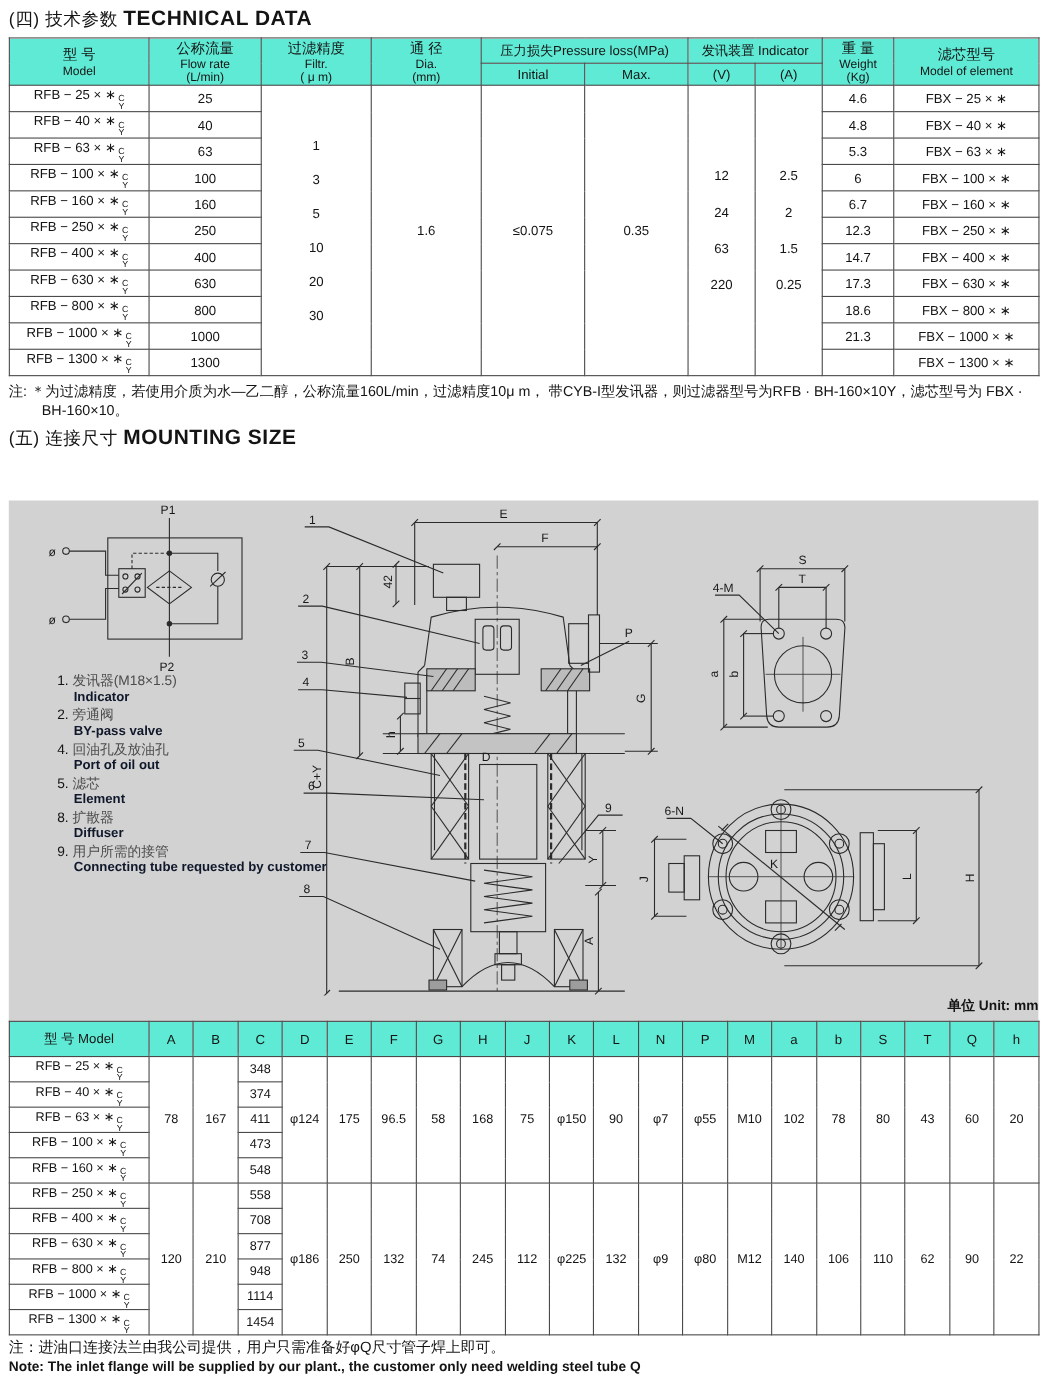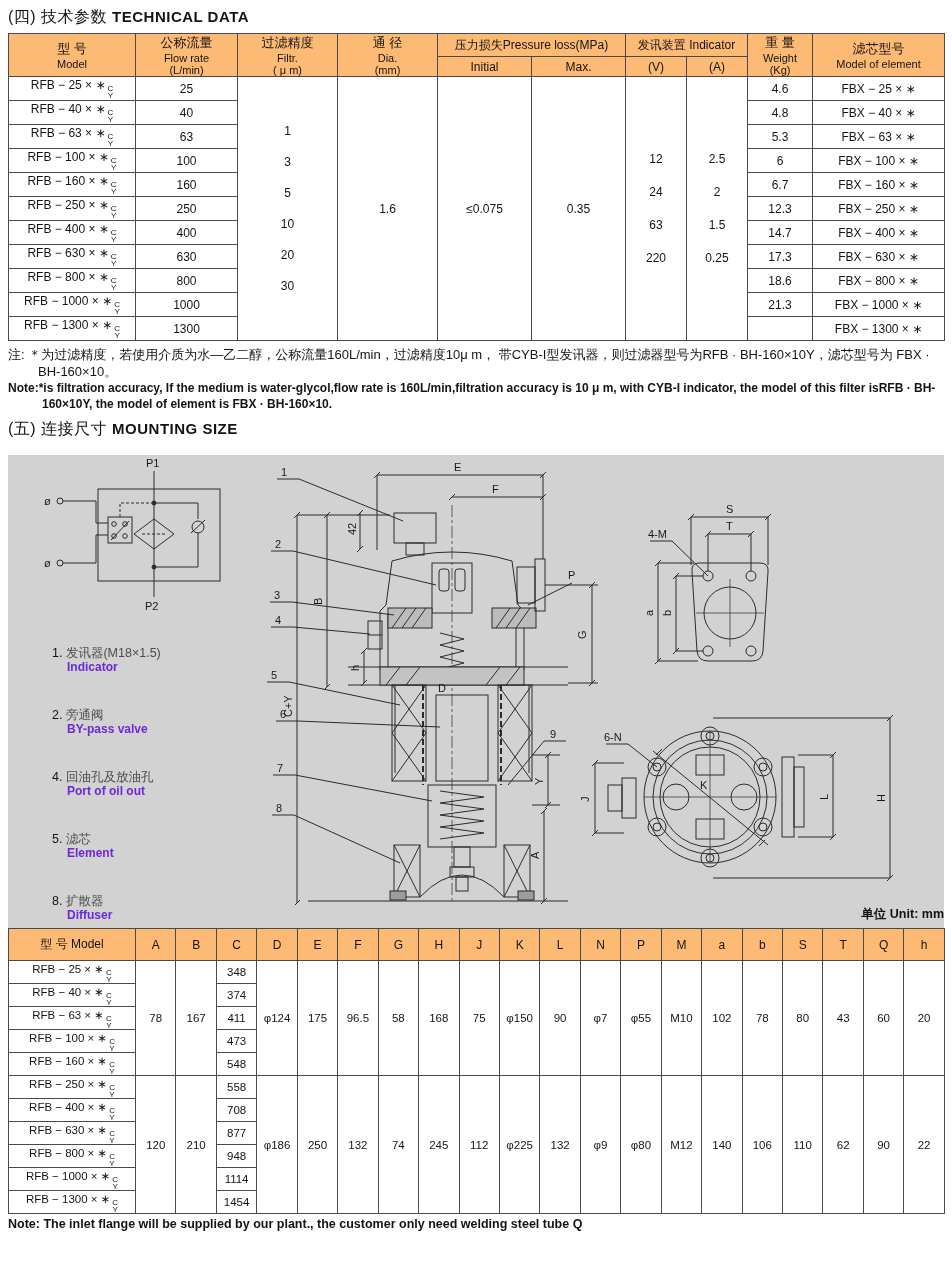--- a/index.html
+++ b/index.html
@@ -1,44 +1,44 @@
 <!DOCTYPE html>
 <html><head>
 <meta charset="utf-8">
 <style>
   html,body{margin:0;padding:0;background:#fff;color:#141414;
     font-family:"Liberation Sans","DejaVu Sans",sans-serif;}
   .page{position:relative;width:952px;height:1264px;background:#fff;overflow:hidden;}
   .sec-title{margin:7px 0 5px 8px;font-size:16px;letter-spacing:.5px;}
-  .sec-title .en{font-weight:bold;font-size:15px;}
+  .sec-title .en{font-weight:bold;font-size:19px;}
   table{border-collapse:collapse;table-layout:fixed;margin-left:8px;width:936px;}
   th,td{border:1px solid #4a4a4a;text-align:center;vertical-align:middle;
     font-size:12px;padding:0;overflow:hidden;}
-  thead th{background:#fdba74;font-weight:normal;}
+  thead th{background:#5eead4;font-weight:normal;}
   .tech td{height:23px;}
   .hzh{font-size:13px;}
   .hen{font-size:11px;line-height:12px;}
   .mcell{font-size:12px;white-space:nowrap;}
   .cy{display:inline-flex;flex-direction:column;margin-left:2px;vertical-align:-2px;}
   .cy b{font-weight:normal;font-size:8px;line-height:7px;font-style:normal;}
   .vstack{display:flex;flex-direction:column;justify-content:center;align-items:center;height:250px;}
   .vstack.f{gap:17px;}
   .vstack.v{gap:19px;}
   .note-block{margin:5px 0 2px 8px;width:938px;}
   .note-zh{font-size:13px;line-height:17px;padding-left:30px;text-indent:-30px;}
   .note-en{font-size:12px;line-height:16px;font-weight:bold;padding-left:34px;text-indent:-34px;}
   .panel{position:absolute;left:8px;top:455px;width:936px;height:502px;background:#d2d2d2;}
   .panel svg{position:absolute;left:0;top:0;}
   svg text{font-size:11px;fill:#191919;font-family:"Liberation Sans","DejaVu Sans",sans-serif;}
   svg text.dim{font-size:11px;}
   .parts{position:absolute;left:44px;top:157px;width:300px;}
   .pitem{margin-bottom:3px;}
-  .pzh{font-size:12.5px;line-height:14px;color:#4c4c4c;margin-top:34px;}
+  .pzh{font-size:12.5px;line-height:14px;color:#4c4c4c;}
   .pzh .pnum{color:#141414;}
-  .pen{font-size:12px;line-height:14px;font-weight:bold;color:#6d28d9;padding-left:15px;}
+  .pen{font-size:12px;line-height:14px;font-weight:bold;color:#0f172a;padding-left:15px;}
   .unit-note{position:absolute;right:8px;top:906px;font-size:12.5px;font-weight:bold;}
   .mount{position:absolute;left:0;top:928px;margin-left:8px;}
   .mount th{height:31px;font-size:12px;}
   .mount td{height:22px;font-size:11.5px;}
   .bottom-note{position:absolute;left:8px;top:1216px;width:938px;}
   .bn-zh{font-size:13.5px;line-height:18px;}
   .bn-en{font-size:12.5px;line-height:16px;font-weight:bold;}
 </style>
 </head>
 <body>
@@ -230,21 +230,20 @@
             </span></td>
           <td>1300</td>
           <td></td>
           <td>FBX − 1300 × ∗</td>
         </tr>
     </tbody>
   </table>
 
   <div class="note-block">
     <div class="note-zh">注: ＊为过滤精度，若使用介质为水—乙二醇，公称流量160L/min，过滤精度10μ m， 带CYB-I型发讯器，则过滤器型号为RFB · BH-160×10Y，滤芯型号为 FBX · BH-160×10。</div>
-    <div class="note-en">Note:*is filtration accuracy, If the medium is water-glycol,flow rate is 160L/min,filtration accuracy is 10 μ m, with CYB-I indicator, the model of this filter isRFB · BH-160×10Y, the model of element is FBX · BH-160×10.</div>
   </div>
 
   <div class="sec-title">
     <span>(五) 连接尺寸</span>
     <span class="en">MOUNTING SIZE</span>
   </div>
 
   <div class="panel">
     <svg width="936" height="450" viewBox="0 0 936 450">
       <g stroke="#2b2b2b" stroke-width="1" fill="none">
@@ -558,20 +557,24 @@
           <div class="pen">Port of oil out</div>
         </div>
       <div class="pitem">
           <div class="pzh"><span class="pnum">5.</span> <span>滤芯</span></div>
           <div class="pen">Element</div>
         </div>
       <div class="pitem">
           <div class="pzh"><span class="pnum">8.</span> <span>扩散器</span></div>
           <div class="pen">Diffuser</div>
         </div>
+      <div class="pitem">
+          <div class="pzh"><span class="pnum">9.</span> <span>用户所需的接管</span></div>
+          <div class="pen">Connecting tube requested by customer</div>
+        </div>
     </div>
   </div>
 
   <div class="unit-note">单位 Unit: mm</div>
 
   <table class="mount">
     <colgroup>
       <col style="width:127px">
       <col span="20" style="width:40.45px">
     </colgroup>
@@ -713,16 +716,17 @@
           <td class="mcell"><span>RFB − 1300 × ∗</span><span class="cy">
               <b>C</b>
               <b>Y</b>
             </span></td>
           <td>1454</td>
         </tr>
     </tbody>
   </table>
 
   <div class="bottom-note">
+    <div class="bn-zh">注：进油口连接法兰由我公司提供，用户只需准备好φQ尺寸管子焊上即可。</div>
     <div class="bn-en">Note: The inlet flange will be supplied by our plant., the customer only need welding steel tube Q</div>
   </div>
 
 </div>
 
 </body></html>

